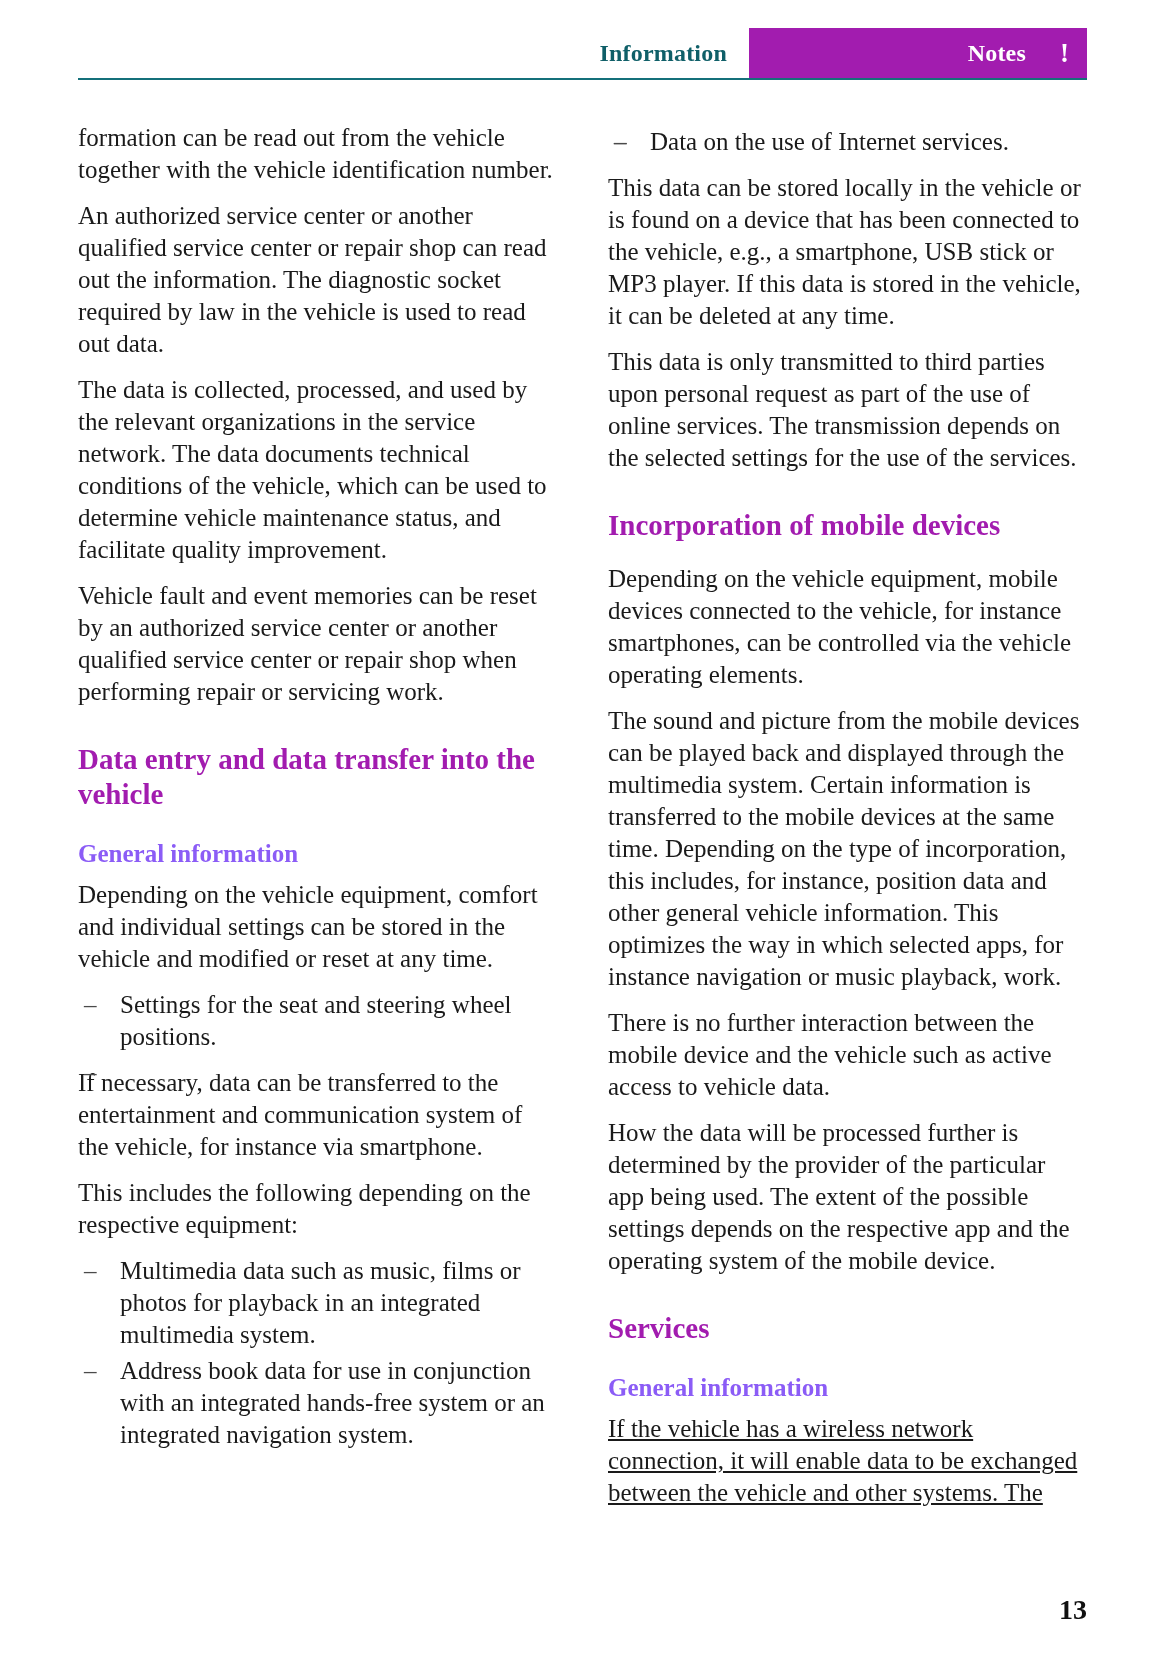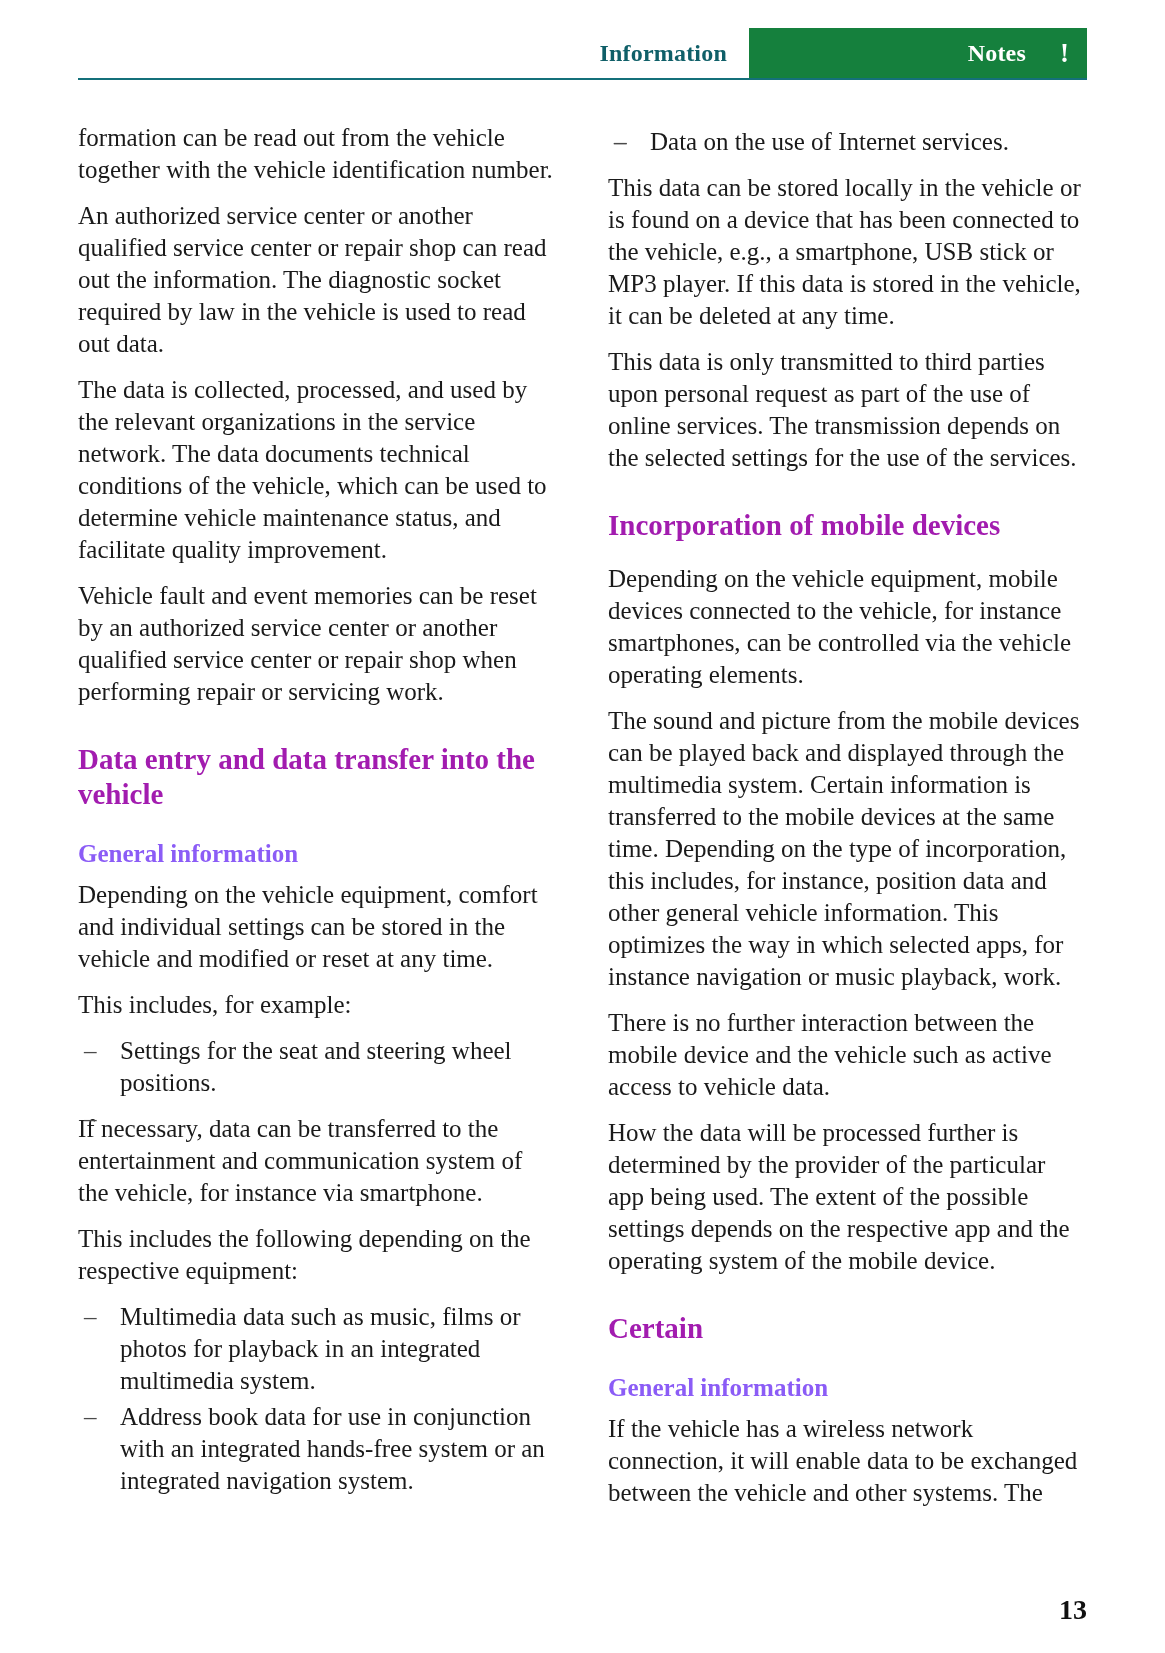--- a/index.html
+++ b/index.html
@@ -48,21 +48,21 @@
     font-family: "Liberation Serif", serif;
     font-weight: bold;
     font-size: 24px;
     color: #0f5f68;
     padding-right: 22px;
     display: flex;
     align-items: center;
     letter-spacing: 0.2px;
   }
   .header-tab {
-    background: #15803d;
+    background: #a21caf;
     color: #ffffff;
     display: flex;
     align-items: center;
     padding: 0 18px 0 60px;
     min-width: 260px;
     justify-content: flex-end;
   }
   .header-tab-label {
     font-family: "Liberation Serif", serif;
     font-weight: bold;
@@ -89,20 +89,21 @@
 
   p.body {
     font-size: 25px;
     line-height: 1.28;
     margin: 0 0 14px 0;
     text-align: left;
     color: #1a1a1a;
   }
   p.body:last-child {
     margin-bottom: 9px;
+    text-decoration: underline;
   }
   h2.section {
     font-family: Liberation Serif, serif;
     font-weight: bold;
     font-size: 29px;
     line-height: 1.22;
     color: #a21caf;
     margin: 34px 0 20px 0;
   }
   h3.subsection {
@@ -163,21 +164,20 @@
     <div class="col">
       <p class="body">formation can be read out from the vehicle together with the vehicle identification number.</p>
       <p class="body">An authorized service center or another qualified service center or repair shop can read out the information. The diagnostic socket required by law in the vehicle is used to read out data.</p>
       <p class="body">The data is collected, processed, and used by the relevant organizations in the service network. The data documents technical conditions of the vehicle, which can be used to determine vehicle maintenance status, and facilitate quality improvement.</p>
       <p class="body">Vehicle fault and event memories can be reset by an authorized service center or another qualified service center or repair shop when performing repair or servicing work.</p>
 
       <h2 class="section">Data entry and data transfer into the vehicle</h2>
       <h3 class="subsection">General information</h3>
 
       <p class="body">Depending on the vehicle equipment, comfort and individual settings can be stored in the vehicle and modified or reset at any time.</p>
-      <p class="body">This includes, for example:</p>
 
       <ul class="dashlist">
         <li><span class="dash">–</span><span>Settings for the seat and steering wheel positions.</span></li>
         <li><span class="dash">–</span></li>
       </ul>
 
       <p class="body">If necessary, data can be transferred to the entertainment and communication system of the vehicle, for instance via smartphone.</p>
       <p class="body">This includes the following depending on the respective equipment:</p>
 
       <ul class="dashlist">
@@ -195,21 +195,21 @@
       <p class="body">This data can be stored locally in the vehicle or is found on a device that has been connected to the vehicle, e.g., a smartphone, USB stick or MP3 player. If this data is stored in the vehicle, it can be deleted at any time.</p>
       <p class="body">This data is only transmitted to third parties upon personal request as part of the use of online services. The transmission depends on the selected settings for the use of the services.</p>
 
       <h2 class="section">Incorporation of mobile devices</h2>
 
       <p class="body">Depending on the vehicle equipment, mobile devices connected to the vehicle, for instance smartphones, can be controlled via the vehicle operating elements.</p>
       <p class="body">The sound and picture from the mobile devices can be played back and displayed through the multimedia system. Certain information is transferred to the mobile devices at the same time. Depending on the type of incorporation, this includes, for instance, position data and other general vehicle information. This optimizes the way in which selected apps, for instance navigation or music playback, work.</p>
       <p class="body">There is no further interaction between the mobile device and the vehicle such as active access to vehicle data.</p>
       <p class="body">How the data will be processed further is determined by the provider of the particular app being used. The extent of the possible settings depends on the respective app and the operating system of the mobile device.</p>
 
-      <h2 class="section">Certain</h2>
+      <h2 class="section">Services</h2>
       <h3 class="subsection">General information</h3>
 
       <p class="body">If the vehicle has a wireless network connection, it will enable data to be exchanged between the vehicle and other systems. The</p>
     </div>
 
   </div>
 
   <div class="page-number">13</div>
 </div>
 

